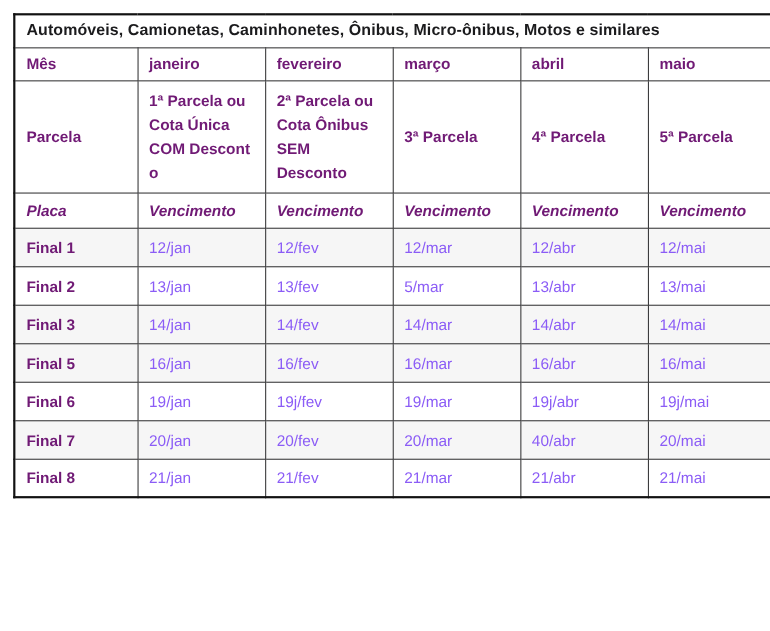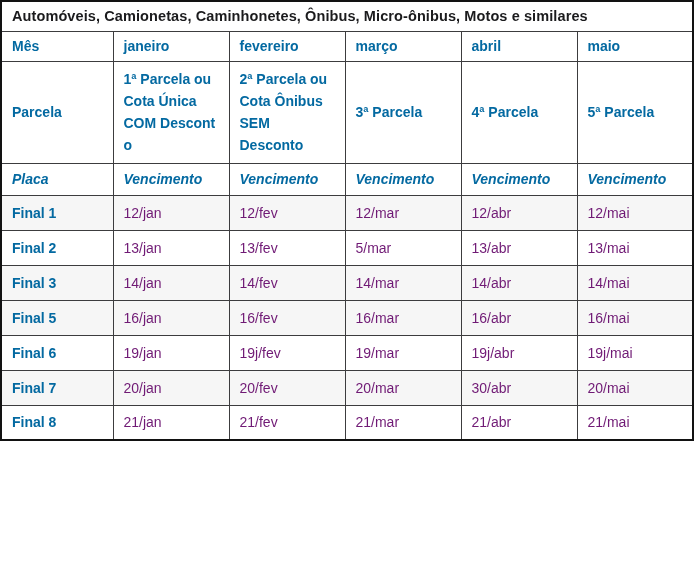--- a/index.html
+++ b/index.html
@@ -4,21 +4,21 @@
 <style>
   html, body {
     margin: 0;
     padding: 0;
     background: #ffffff;
     width: 700px;
     height: 574px;
     font-family: "Liberation Sans", sans-serif;
   }
   .page {
-    padding: 0;
+    padding: 12px;
     box-sizing: border-box;
   }
   table.sched {
     border-collapse: collapse;
     table-layout: fixed;
     width: 694px;
     background: #ffffff;
     border: 2px solid #121212;
   }
   table.sched th,
@@ -37,42 +37,42 @@
   .title-row td {
     height: 30px;
     font-size: 14.5px;
     font-weight: bold;
     color: #1b1b1d;
     letter-spacing: 0.1px;
   }
   .head {
     font-size: 14px;
     font-weight: bold;
-    color: #0369a1;
+    color: #701a75;
   }
   .month-row th { height: 30px; }
   .placa-row th { height: 32px; font-style: italic; }
 
   .parcela-row th,
   .parcela-row td {
     height: 102px;
     vertical-align: top;
     padding-top: 8px;
   }
   .parcela-cell {
     white-space: pre-line;
     line-height: 22px;
   }
 
   .data-row th,
   .data-row td { height: 35px; }
   .data-cell {
     font-size: 14px;
     font-weight: normal;
-    color: #701a75;
+    color: #8b5cf6;
   }
   .stripe { background: #f6f6f6; }
 </style>
 </head>
 <body>
 
 <div class="page">
   <table class="sched">
     <colgroup>
       <col class="c0">
@@ -164,21 +164,21 @@
         <td class="data-cell">19/mar</td>
         <td class="data-cell">19j/abr</td>
         <td class="data-cell">19j/mai</td>
       </tr>
 
       <tr class="data-row stripe">
         <th class="head">Final 7</th>
         <td class="data-cell">20/jan</td>
         <td class="data-cell">20/fev</td>
         <td class="data-cell">20/mar</td>
-        <td class="data-cell">30/abr</td>
+        <td class="data-cell">40/abr</td>
         <td class="data-cell">20/mai</td>
       </tr>
 
       <tr class="data-row">
         <th class="head">Final 8</th>
         <td class="data-cell">21/jan</td>
         <td class="data-cell">21/fev</td>
         <td class="data-cell">21/mar</td>
         <td class="data-cell">21/abr</td>
         <td class="data-cell">21/mai</td>

